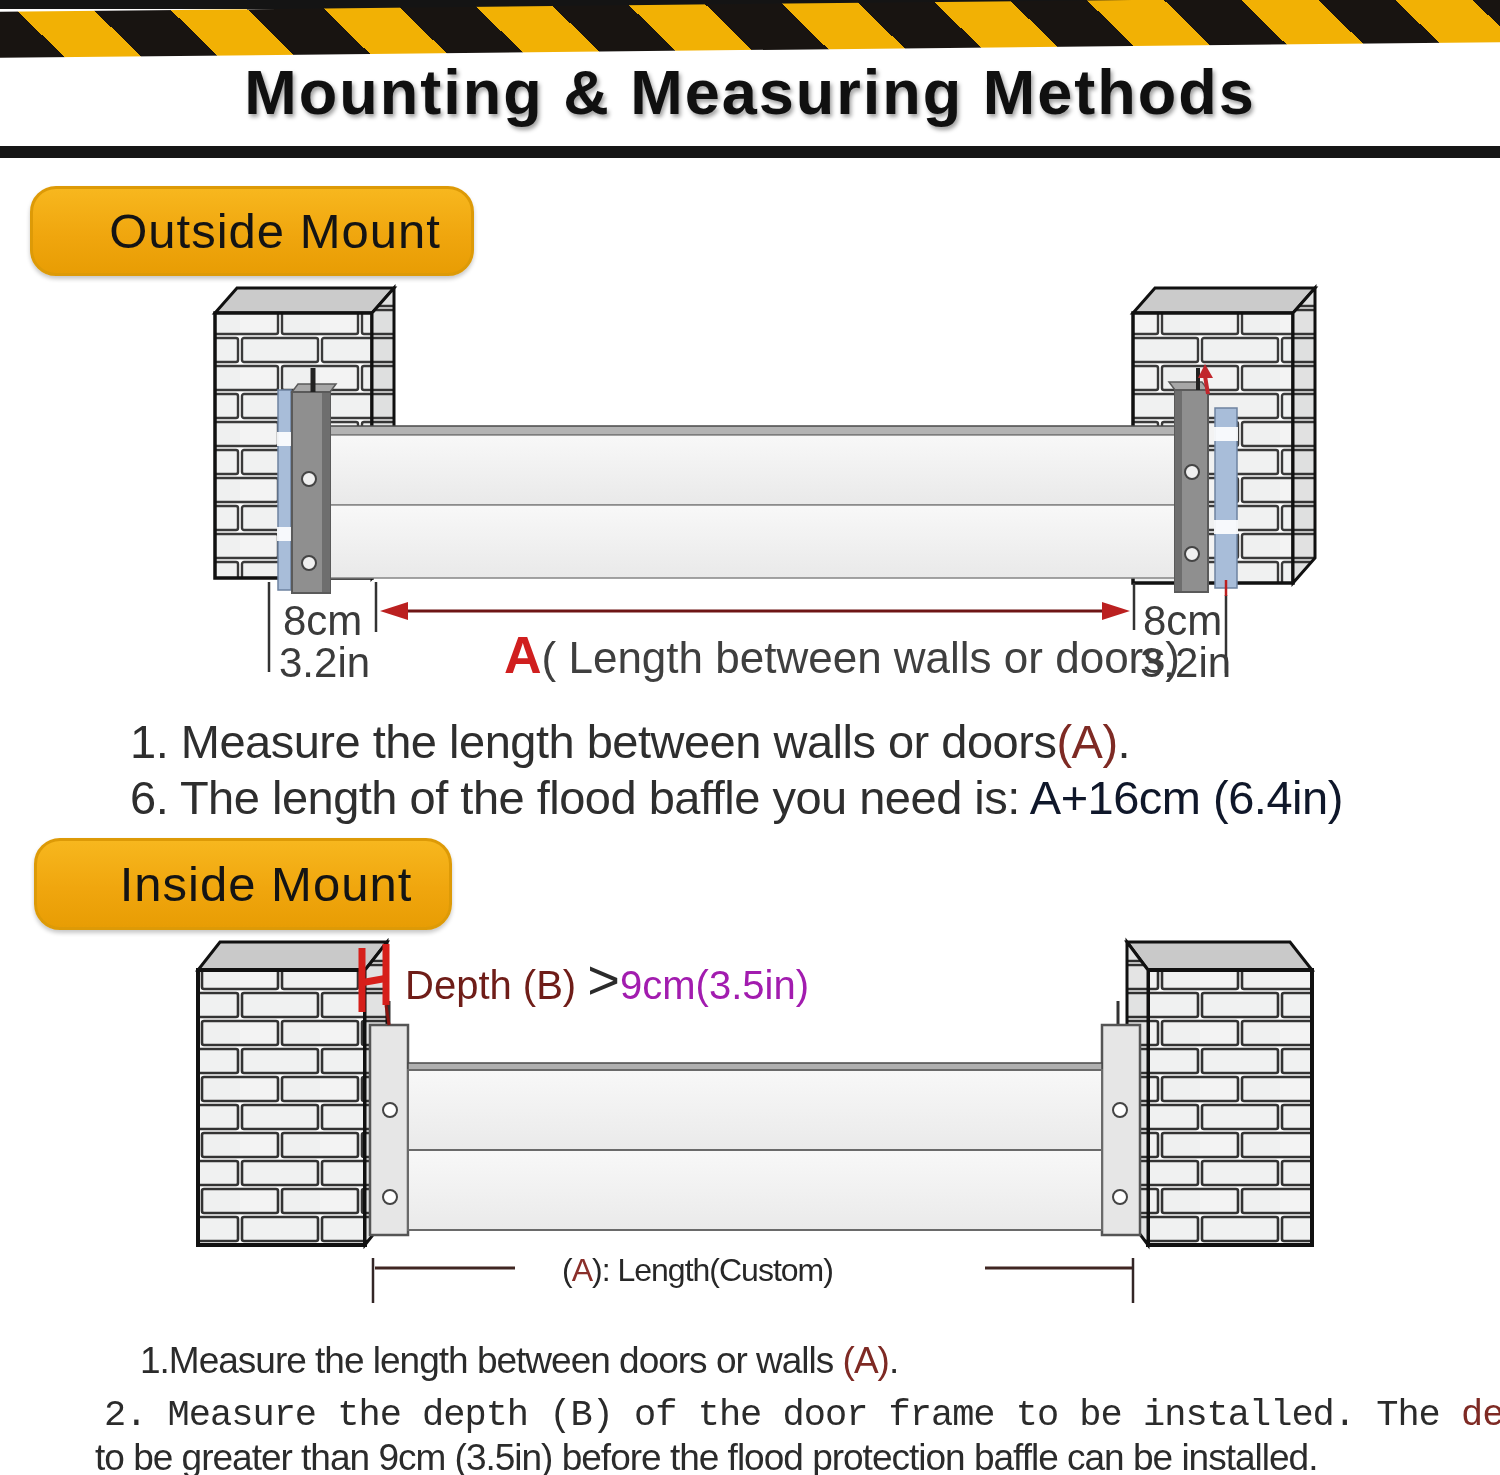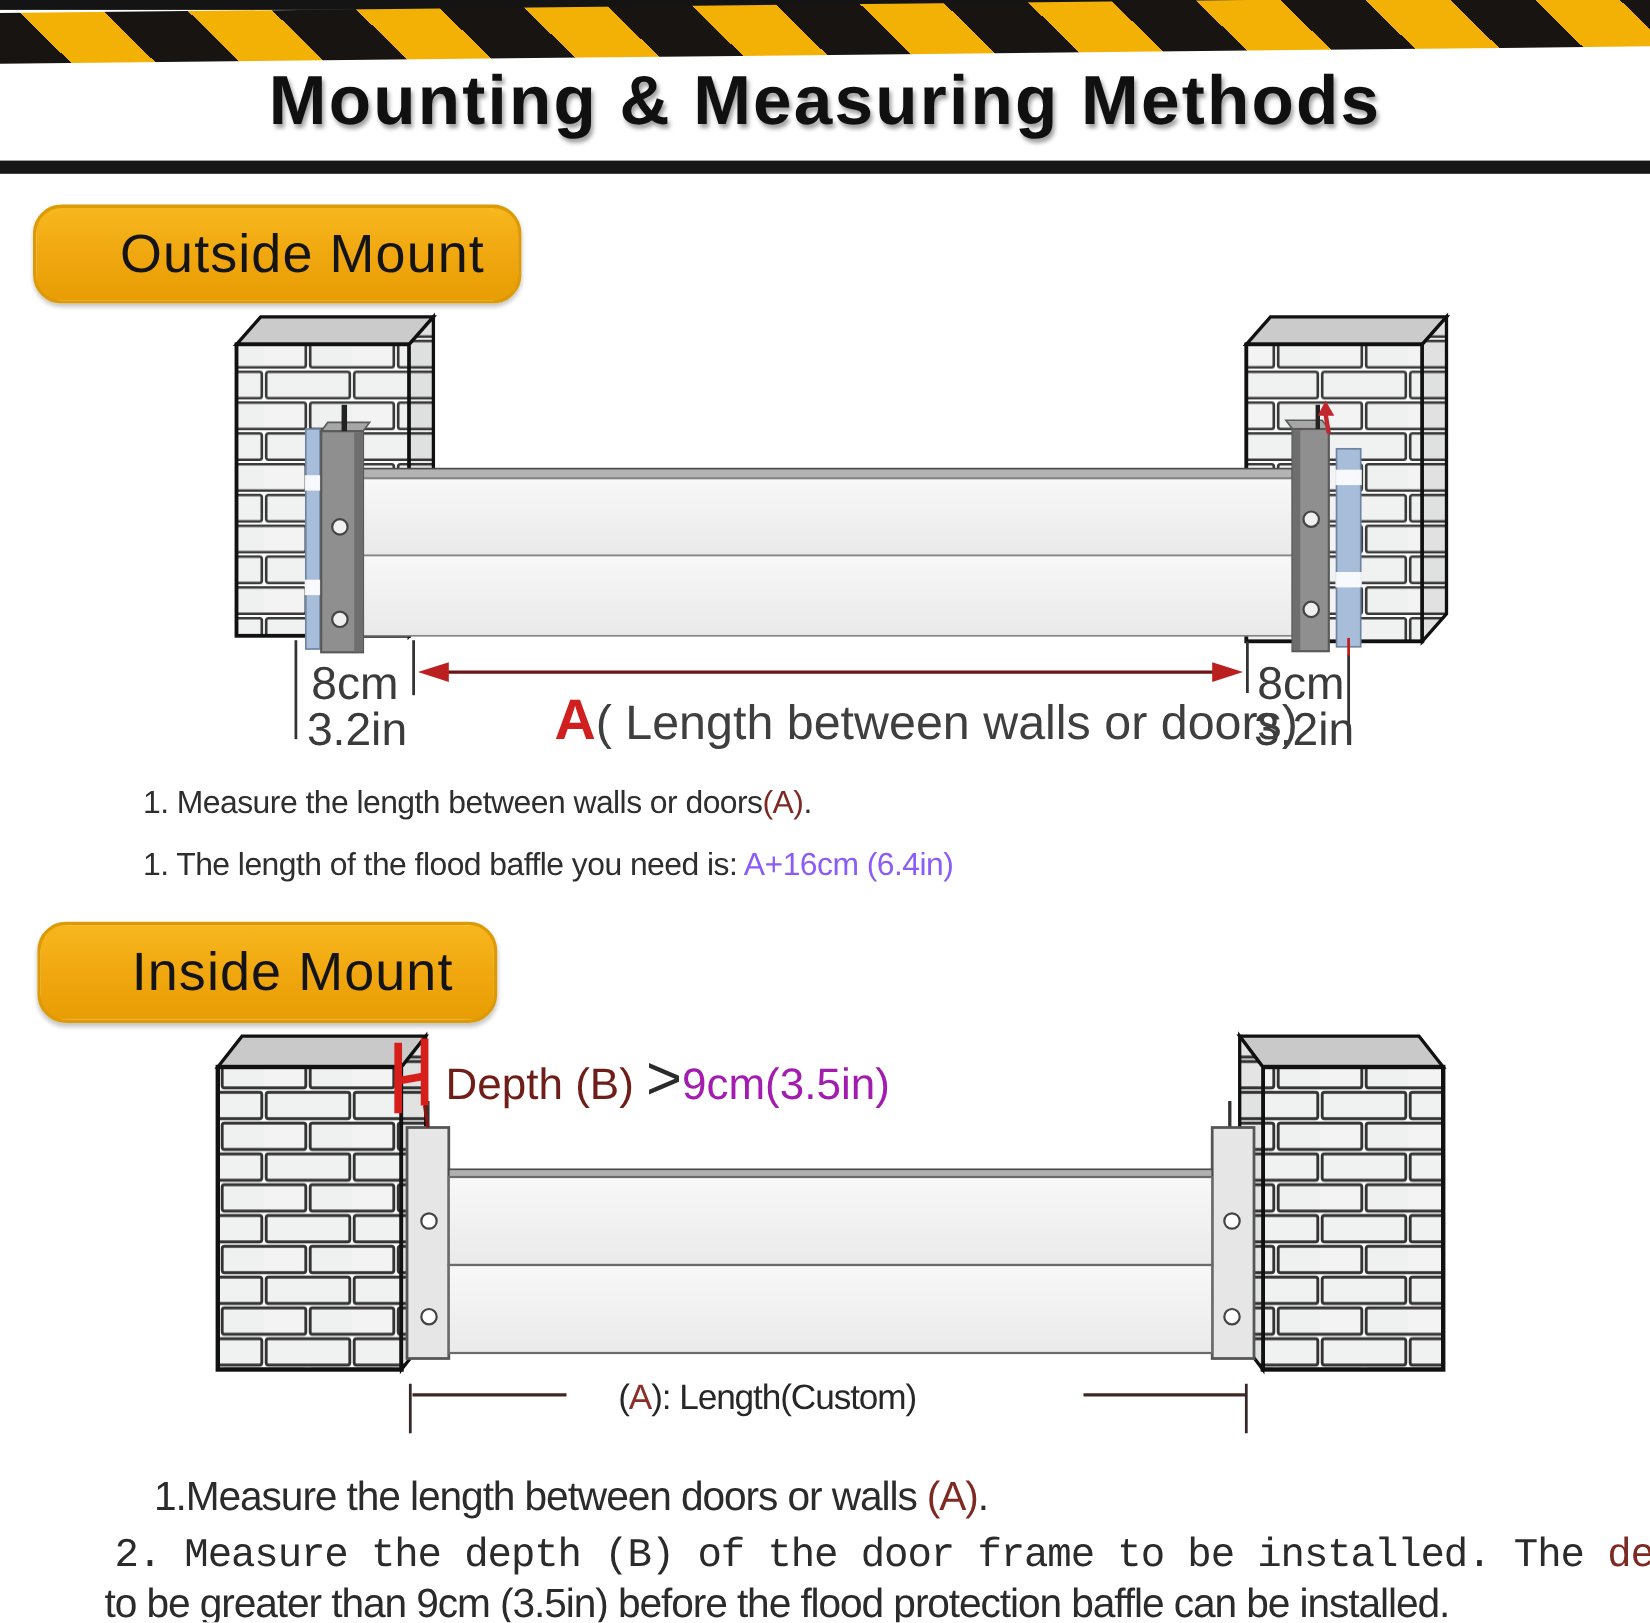--- a/index.html
+++ b/index.html
@@ -32,24 +32,24 @@
 
   
   .lbl{position:absolute;white-space:nowrap;}
   .dim{font-size:42px;color:#3b3b3b;}
   .dim-ll-cm{left:283px;top:597px;}
   .dim-ll-in{left:279px;top:639px;}
   .dim-rr-cm{left:1143px;top:597px;}
   .dim-rr-in{left:1140px;top:639px;}
   .span-label{left:504px;top:630px;line-height:50px;font-size:44px;color:#3f3f3f;}
   .span-label .big-a{font-size:52px;font-weight:700;color:#d01f1f;}
-  .steps{font-size:29px;letter-spacing:-0.5px;color:#2e2e2e;}
+  .steps{font-size:47px;letter-spacing:-0.5px;color:#2e2e2e;}
   .step-o1{left:130px;top:714px;}
   .step-o2{left:130px;top:770px;}
-  .maroon{color:#8b5cf6;}
+  .maroon{color:#0f172a;}
   .darkred{color:#7e2a24;}
   .depth-label{left:405px;top:952px;font-size:40px;color:#6f1d18;line-height:56px;}
   .depth-label .gt{font-size:56px;color:#2b2b2b;font-weight:400;}
   .depth-label .val{color:#a21caf;}
   .len-label{left:562px;top:1252px;font-size:32px;letter-spacing:-1px;color:#272727;}
   .len-label .a{color:#8a2f2a;}
   .steps-in{font-size:37px;letter-spacing:-1px;color:#2b2b2b;}
   .step-i1{left:104px;top:1340px;margin-left:36px;}
   .step-i2{left:104px;top:1394px;font-family:Liberation Mono, monospace;}
   .step-i3{left:95px;top:1437px;}
@@ -154,21 +154,21 @@
   <div class="lbl dim dim-rr-cm">8cm</div>
   <div class="lbl dim dim-rr-in">3.2in</div>
   <div class="lbl span-label">
     <span class="big-a">A</span><span>( Length between walls or doors)</span>
   </div>
 
   <div class="lbl steps step-o1">
     <span>1. Measure the length between walls or doors</span><span class="darkred">(A)</span><span>.</span>
   </div>
   <div class="lbl steps step-o2">
-    <span>1. The length of the flood baffle you need is: </span><span class="maroon">A+16cm (6.4in)</span>
+    <span>6. The length of the flood baffle you need is: </span><span class="maroon">A+16cm (6.4in)</span>
   </div>
 
   <div class="badge badge-inside">
     <span>Inside Mount</span>
   </div>
 
   <svg class="diagram d-inside" viewBox="0 0 1500 410">
     <defs>
       <pattern id="brickB" width="80" height="56" patternUnits="userSpaceOnUse">
         <rect width="80" height="56" fill="#fcfcfc"></rect>

